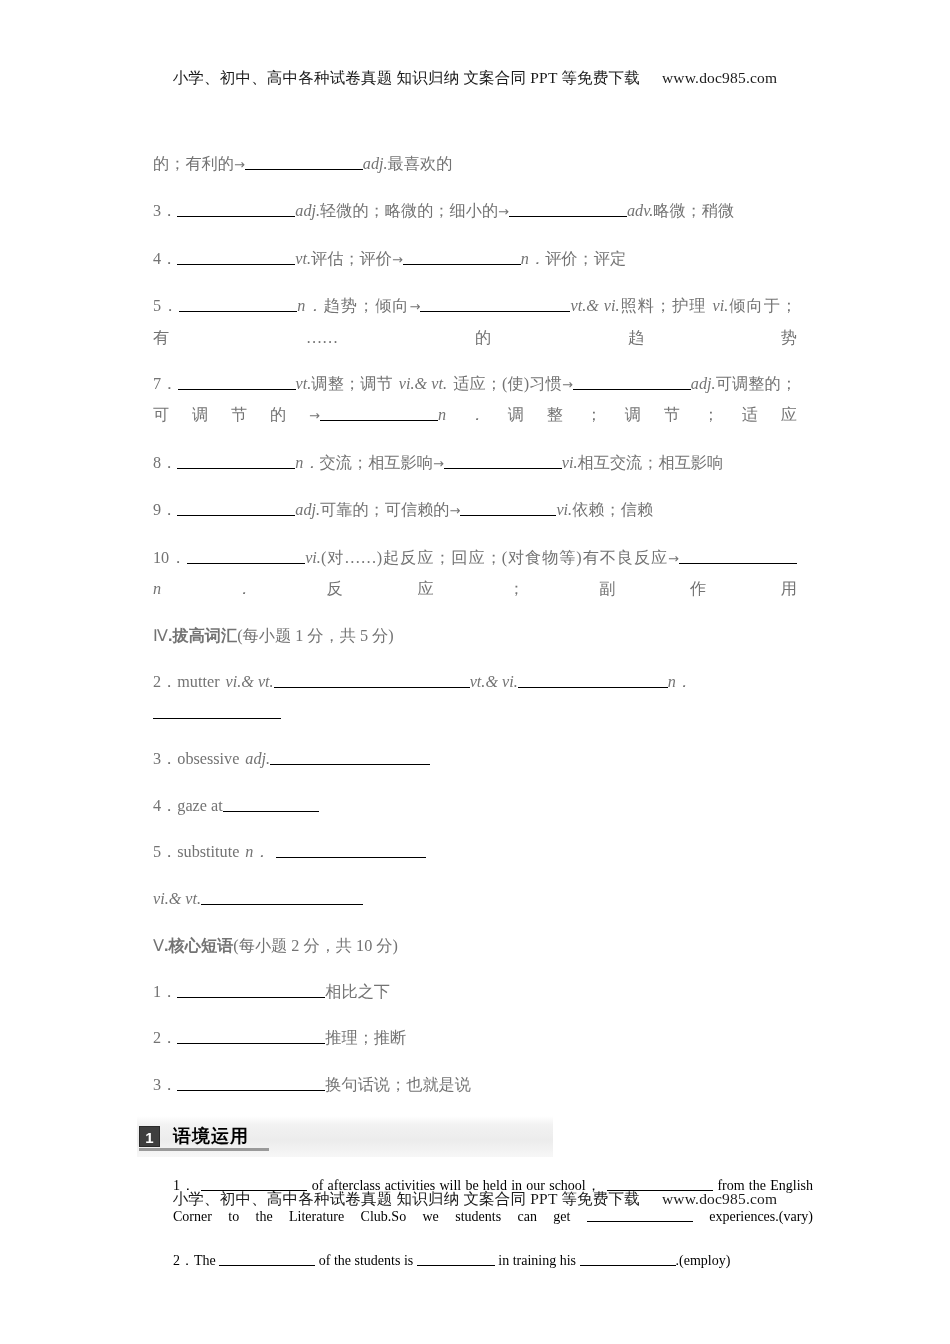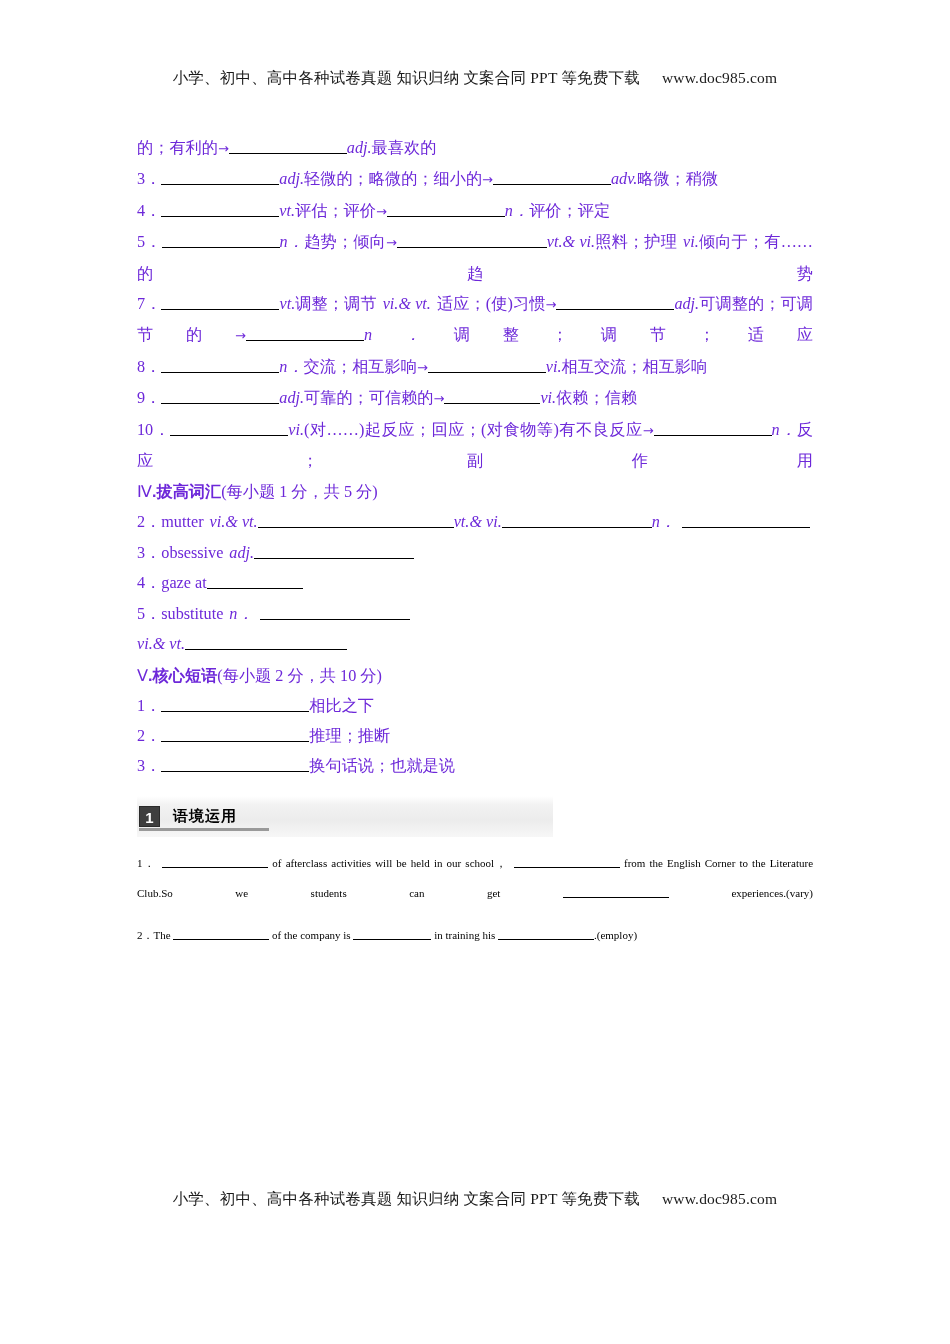--- a/index.html
+++ b/index.html
@@ -41,24 +41,24 @@
   .content {
     position: absolute;
     left: 137px;
     top: 133px;
     width: 676px;
   }
 
   .line {
     font-size: 16.2px;
     line-height: 30.4px;
-    margin: 0;
+    margin: 16px;
     text-align: justify;
     text-justify: inter-character;
-    color: #6d28d9;
+    color: #737373;
   }
   .line.jall { text-align-last: justify; }
   .line.left { text-align: left; text-align-last: left; }
 
   .num { font-family: "Liberation Serif", serif; }
   .pos {
     font-style: italic;
     font-family: "Liberation Serif", serif;
   }
   .blank {
@@ -114,38 +114,39 @@
     line-height: 21px;
     text-align: center;
     box-sizing: border-box;
     border: 1px solid #2b2b2b;
   }
   .banner .btitle {
     position: absolute;
     left: 36px; top: 7px;
     font-family: "Liberation Sans", "DejaVu Sans", sans-serif;
     font-weight: bold;
-    font-size: 15px;
+    font-size: 18px;
     line-height: 26px;
     letter-spacing: 1px;
     color: #000;
   }
   .banner .underbar {
     position: absolute;
     left: 2px;
     bottom: 6px;
     width: 130px;
     height: 3px;
     background: #9a9a9a;
   }
   .item-en {
-    font-size: 11px;
+    font-size: 14px;
     line-height: 30.4px;
     text-align: justify;
     text-align-last: left;
+    margin-left: 36px;
   }
   .item-en.stretch { text-align-last: justify; }
   .sp { display: inline-block; width: 6px; }
 </style>
 </head>
 <body>
 
 <div class="page">
 
   <div class="runhead">
@@ -196,21 +197,21 @@
 
     <div class="banner">
       <div class="badge">1</div>
       <div class="btitle">语境运用</div>
       <div class="underbar"></div>
     </div>
 
 
     <p class="item-en stretch"><span class="num">1．</span><span class="sp"></span><span class="blank b-w1"></span><span> of afterclass activities will be held in our school，</span><span class="sp"></span><span class="blank b-w1"></span><span> from the English Corner to the Literature Club.So we students can get </span><span class="blank b-w1"></span><span> experiences.(vary)</span></p>
 
-    <p class="item-en"><span class="num">2．</span><span>The </span><span class="blank b-lg"></span><span> of the company is </span><span class="blank b-md"></span><span> in training his </span><span class="blank b-lg"></span><span>.(employ)</span></p>
+    <p class="item-en"><span class="num">2．</span><span>The </span><span class="blank b-lg"></span><span> of the students is </span><span class="blank b-md"></span><span> in training his </span><span class="blank b-lg"></span><span>.(employ)</span></p>
 
 
   </div>
 
   <div class="runfoot">
     <span>小学、初中、高中各种试卷真题  知识归纳  文案合同  PPT 等免费下载</span><span class="url">www.doc985.com</span>
   </div>
 
 </div>
 

